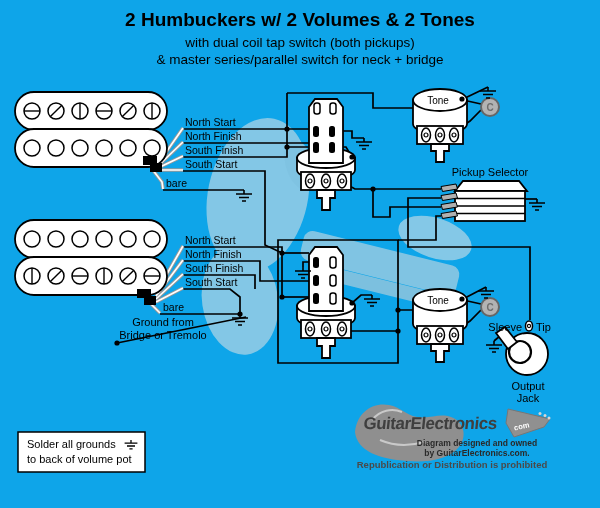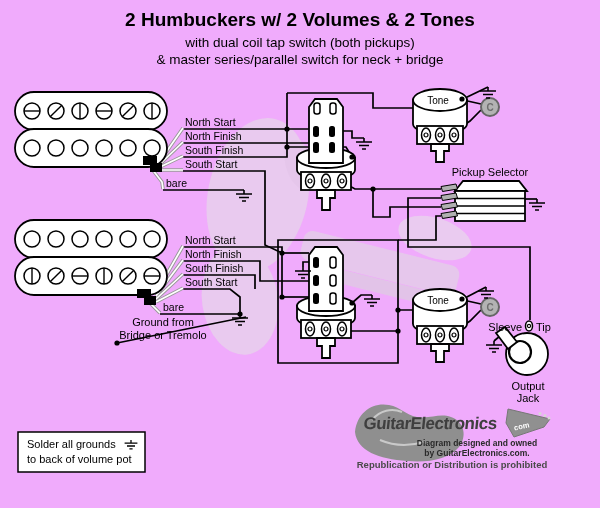--- a/index.html
+++ b/index.html
@@ -1,16 +1,16 @@
 <!DOCTYPE html>
 <html><head>
 <meta charset="utf-8">
 <style>
   html,body{margin:0;padding:0;background:#fff;}
-  #stage{width:600px;height:508px;position:relative;background:#f0abfc;overflow:hidden;}
+  #stage{width:600px;height:508px;position:relative;background:#0ea5e9;overflow:hidden;}
   svg{display:block;}
   text{font-family:"Liberation Sans",sans-serif;fill:#000;}
   .t-main{font-size:19px;font-weight:bold;}
   .t-sub{font-size:13.5px;}
   .lbl{font-size:10.5px;}
   .lbl2{font-size:11px;}
   .tonetxt{font-size:10px;}
   .captxt{font-size:10px;font-weight:bold;fill:#6e6e6e;}
   .small{font-size:8.5px;font-weight:bold;fill:#2a2a2a;}
   .warn{font-size:9.5px;font-weight:bold;fill:#4a4a4a;}

